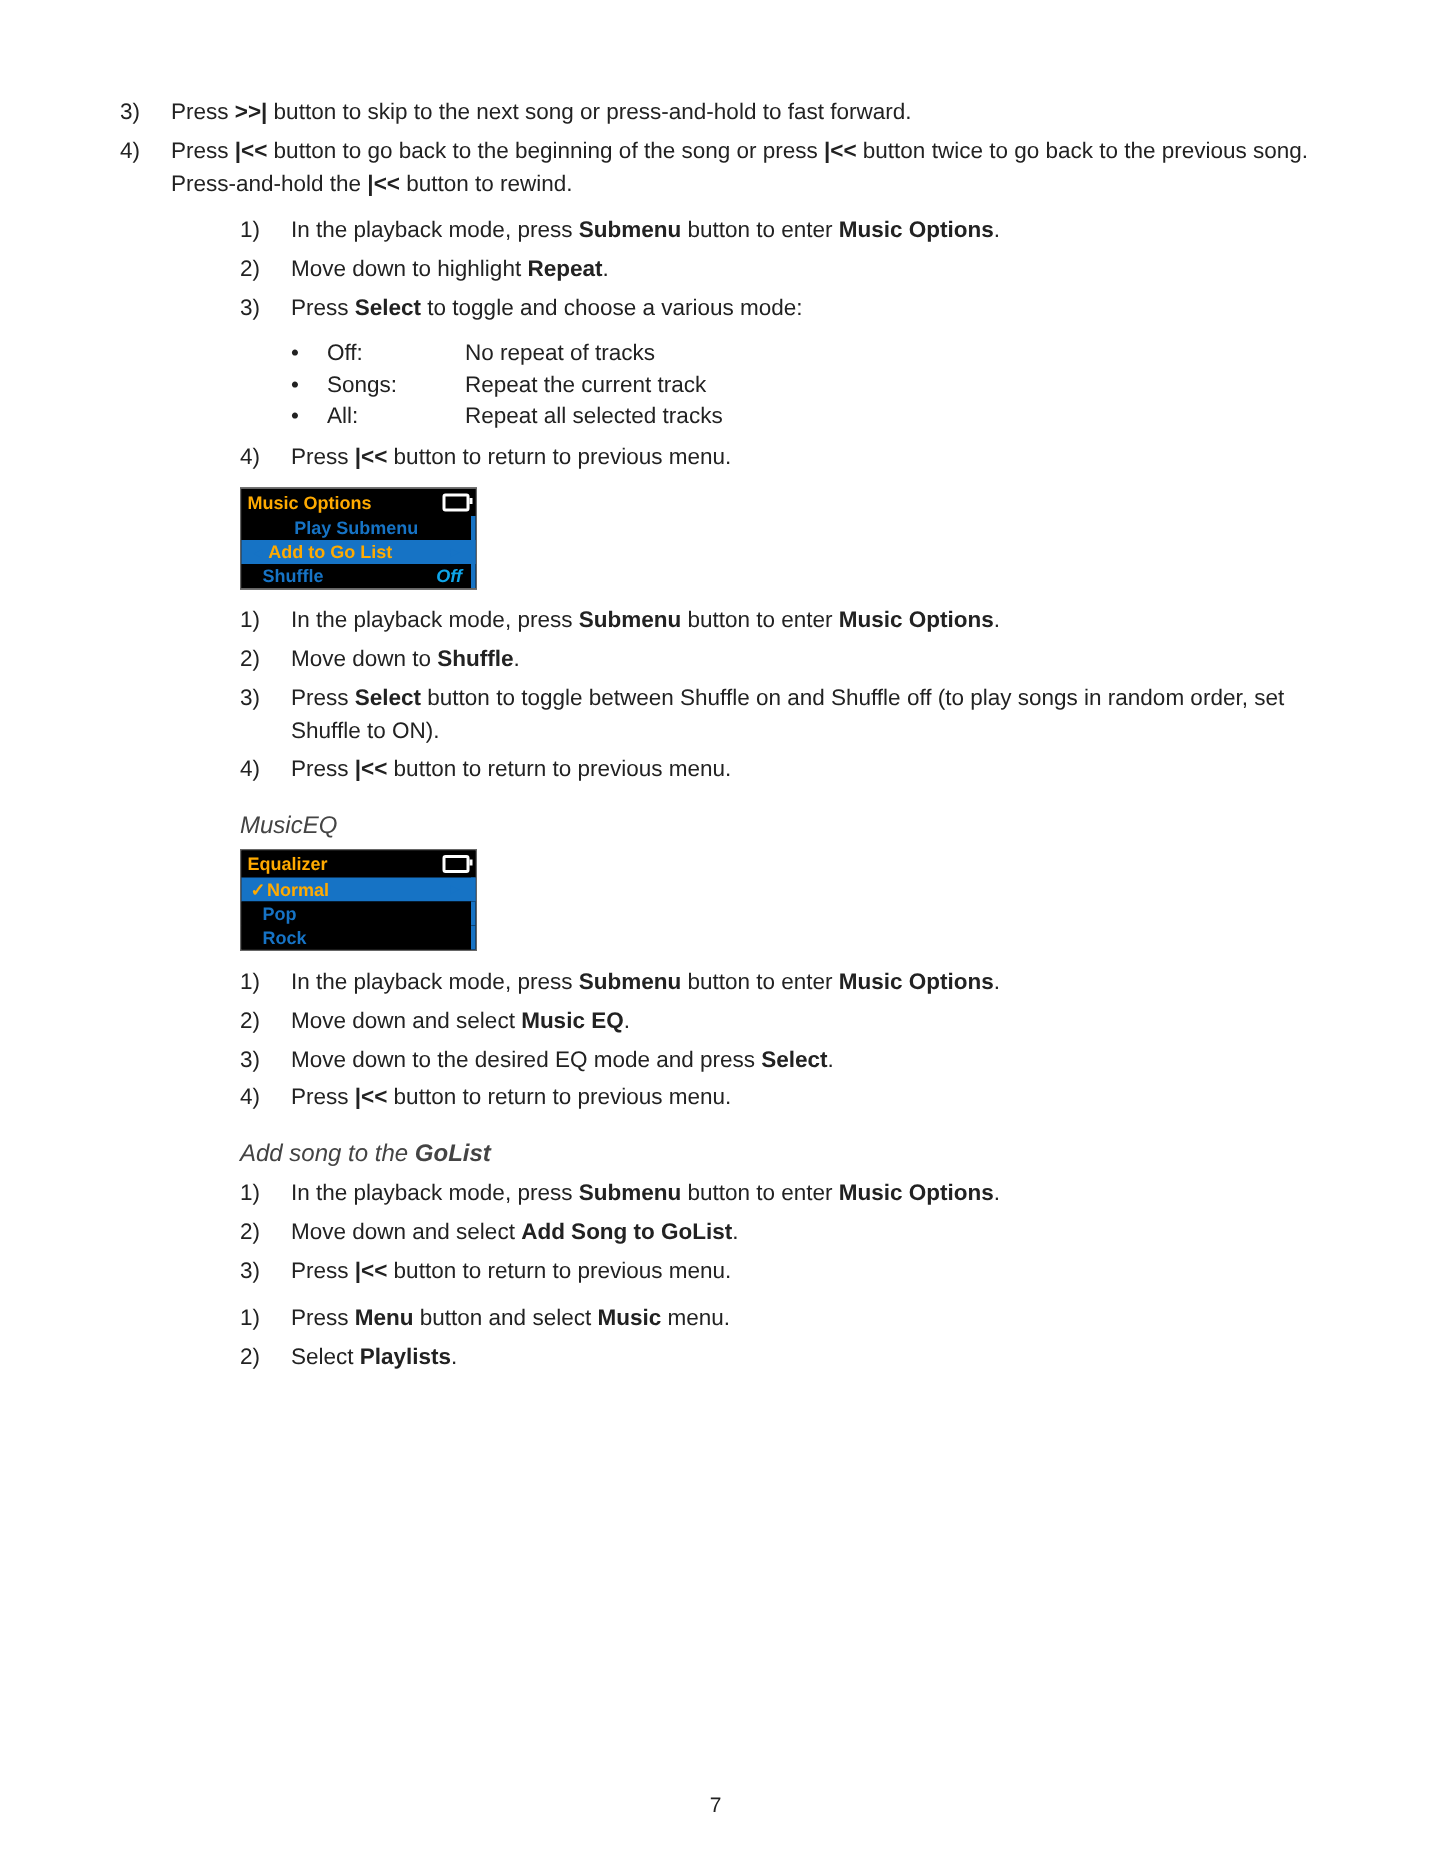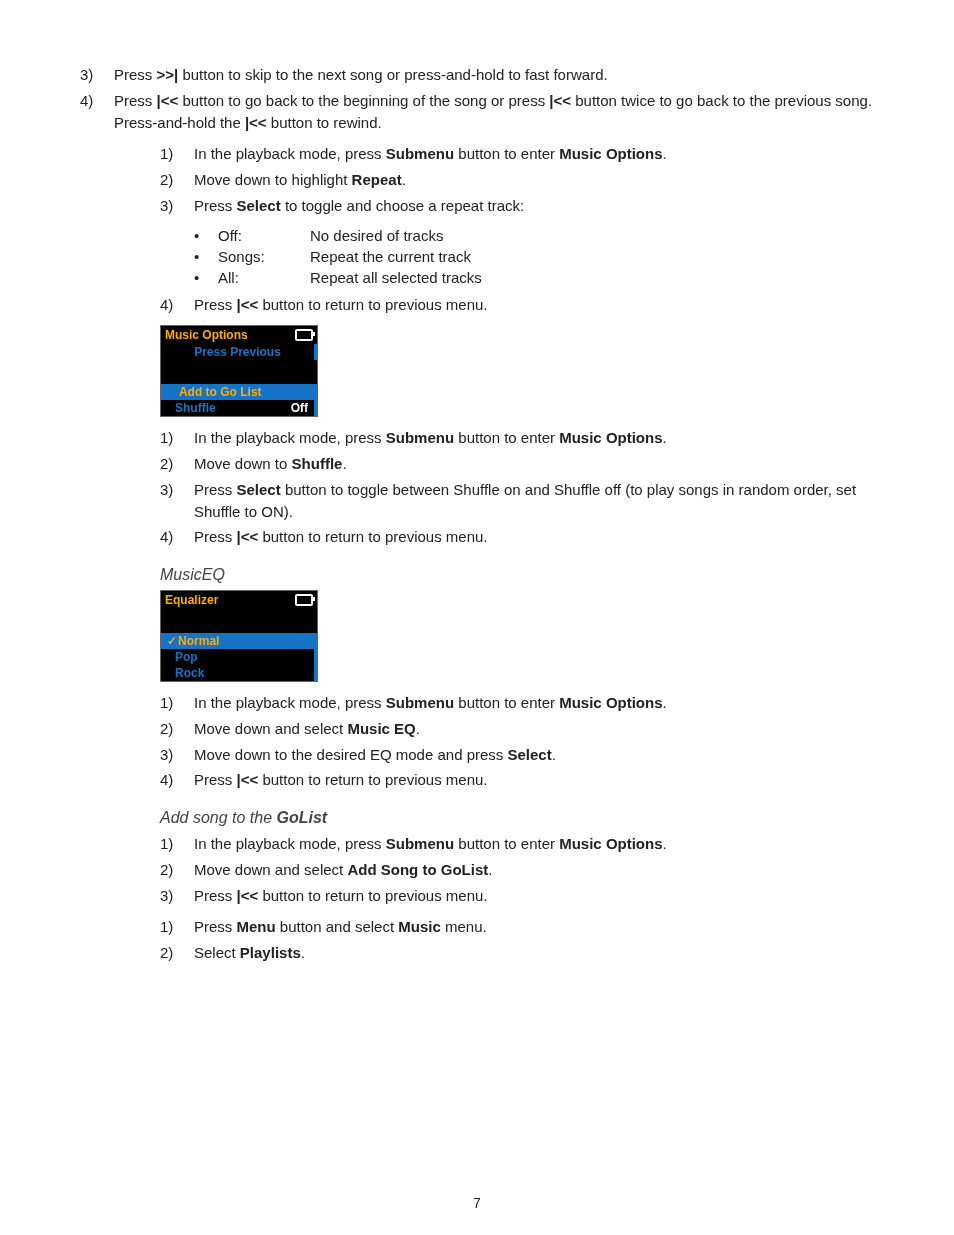--- a/index.html
+++ b/index.html
@@ -117,37 +117,37 @@
     font-weight: bold;
     padding: 1px 6px;
     display: flex;
     justify-content: space-between;
     align-items: center;
     border-right: 3px solid #1673c5;
   }
   .device .row.sel {
     background: #1673c5;
     color: #ffaa00;
-    margin-top: 24px;
   }
   .device .row.unsel {
     background: #000;
     color: #1673c5;
   }
   .device .row .arrow-r {
     color: #1673c5;
     font-size: 10px;
   }
   .device .row .arrow-l {
     color: #1673c5;
     font-size: 10px;
     margin-right: 2px;
   }
   .device .row .off {
-    color: #ffffff;
+    color: #0ea5e9;
+    font-style: italic;
   }
   .device .row .check {
     color: #ffaa00;
     margin-right: 1px;
   }
   .device .row .rowlabel {
     display: flex;
     align-items: baseline;
   }
 </style>
@@ -177,28 +177,28 @@
       <li>
           <span class="num">1)</span>
           <span class="txt"><span>In the playback mode, press </span><span class="heavy">Submenu</span><span> button to enter </span><span class="heavy">Music Options</span><span>.</span></span>
         </li>
       <li>
           <span class="num">2)</span>
           <span class="txt"><span>Move down to highlight </span><span class="heavy">Repeat</span><span>.</span></span>
         </li>
       <li>
           <span class="num">3)</span>
-          <span class="txt"><span>Press </span><span class="heavy">Select</span><span> to toggle and choose a repeat track:</span></span>
+          <span class="txt"><span>Press </span><span class="heavy">Select</span><span> to toggle and choose a various mode:</span></span>
         </li>
     </ol>
     <ul class="bullets">
       <li>
           <span class="dot">•</span>
           <span class="label">Off:</span>
-          <span>No desired of tracks</span>
+          <span>No repeat of tracks</span>
         </li>
       <li>
           <span class="dot">•</span>
           <span class="label">Songs:</span>
           <span>Repeat the current track</span>
         </li>
       <li>
           <span class="dot">•</span>
           <span class="label">All:</span>
           <span>Repeat all selected tracks</span>
@@ -211,21 +211,21 @@
         </li>
     </ol>
 
 
     <div class="device">
       <div class="title-row">
         <span>Music Options</span>
         <span class="batt"></span>
       </div>
       <div class="row unsel" style="justify-content:center;">
-          <span>Press Previous</span>
+          <span>Play Submenu</span>
         </div>
       <div class="row sel">
         <span class="rowlabel">
             <span class="arrow-l">◄</span>
             <span>Add to Go List</span>
           </span>
         <span class="arrow-r">►</span>
       </div>
       <div class="row unsel">
         <span style="padding-left:8px">Shuffle</span>

